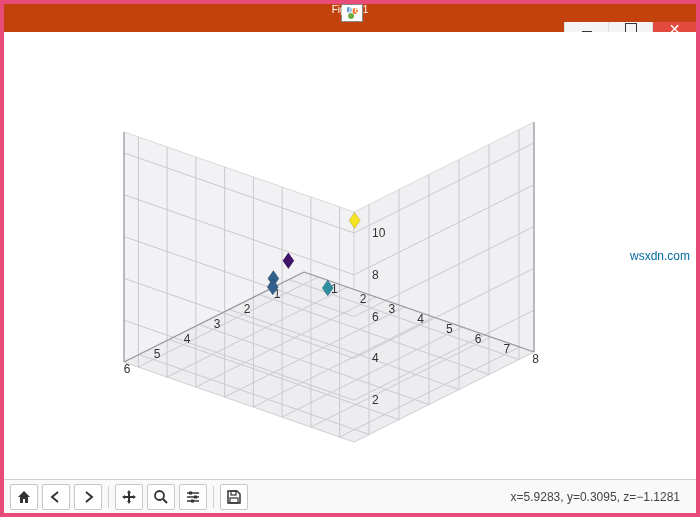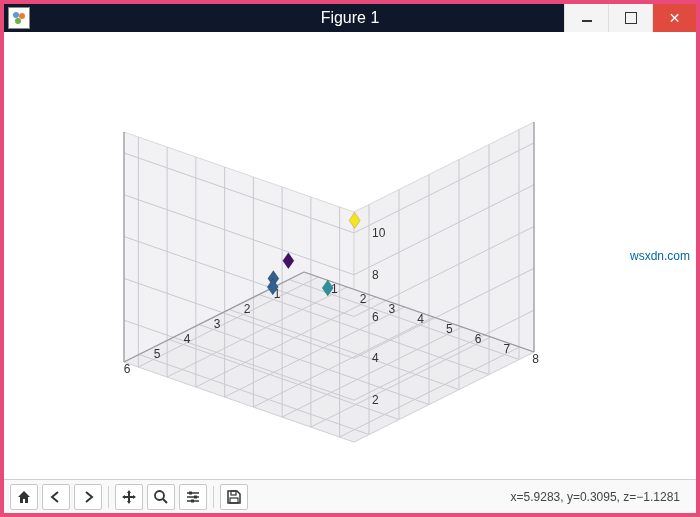--- a/index.html
+++ b/index.html
@@ -15,26 +15,27 @@
       width: 700px;
       height: 517px;
       border: 4px solid #e84a7a;
       display: flex;
       flex-direction: column;
       background: #fff;
     }
     
     .titlebar {
       height: 28px;
-      background: #0f172a;
+      background: #c2410c;
       display: flex;
       align-items: center;
       color: #fff;
-      font-size: 16px;
+      font-size: 10px;
       position: relative;
+      flex-direction: column;
     }
     .titlebar .app-icon {
       width: 22px;
       height: 22px;
       margin-left: 4px;
       background: #fff;
       border: 1px solid #888;
       display: inline-flex;
       align-items: center;
       justify-content: center;

